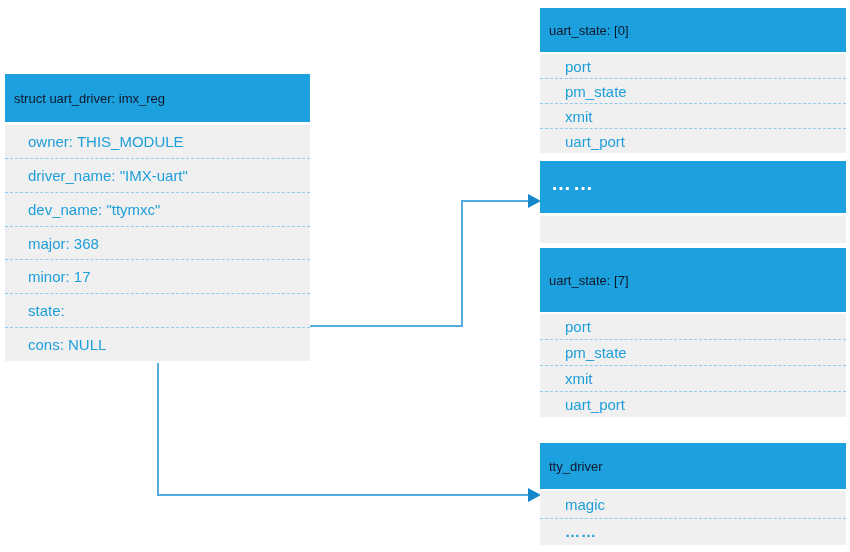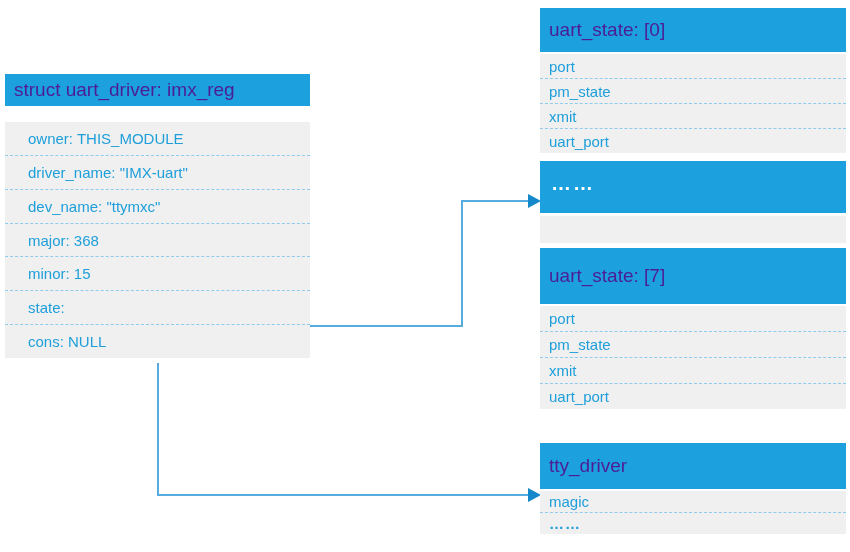--- a/index.html
+++ b/index.html
@@ -23,22 +23,22 @@
     position: absolute;
     left: 0; top: 0;
     width: 850px; height: 552px;
     pointer-events: none;
   }
   .aline { fill: none; stroke: var(--arrow_line); stroke-width: 2; }
   .ahead { fill: var(--arrow_head); stroke: none; }
   .box { position: absolute; }
   .box-header {
     background: var(--header_blue);
-    color: #4c1d95;
-    font-size: 19px;
+    color: #0f172a;
+    font-size: 13px;
     display: flex;
     align-items: center;
     padding-left: 9px;
     box-sizing: border-box;
   }
   .box-body {
     background: var(--body_gray);
     display: flex;
     flex-direction: column;
     box-sizing: border-box;
@@ -47,21 +47,21 @@
     flex: 1;
     display: flex;
     align-items: center;
     color: var(--text_blue);
     font-size: 15px;
     border-bottom: 1px dashed var(--separator);
     box-sizing: border-box;
   }
   .row:last-child { border-bottom: none; }
   .driver-rows .row { padding-left: 23px; }
-  .state-rows .row, .tty-rows .row { padding-left: 9px; }
+  .state-rows .row, .tty-rows .row { padding-left: 25px; }
   .dots-bar {
     background: var(--header_blue);
     color: #ffffff;
     font-size: 20px;
     font-weight: 800;
     letter-spacing: 2px;
     display: flex;
     align-items: center;
     padding-left: 11px;
     box-sizing: border-box;
@@ -80,27 +80,27 @@
       <polyline class="aline" points="310,326 462,326 462,201 529,201"></polyline>
       <polygon class="ahead" points="528,194 528,208 541,201"></polygon>
     </g>
     <g>
       <polyline class="aline" points="158,363 158,495 529,495"></polyline>
       <polygon class="ahead" points="528,488 528,502 541,495"></polygon>
     </g>
   </svg>
 
   <div class="box" style="left:5px; top:74px; width:305px;">
-    <div class="box-header" style="height:32px;text-align:center;">struct uart_driver:  imx_reg</div>
-    <div class="box-body driver-rows" style="height:236px; margin-top:16px;">
+    <div class="box-header" style="height:48px;text-align:center;">struct uart_driver:  imx_reg</div>
+    <div class="box-body driver-rows" style="height:236px; margin-top:3px;">
       <div class="row">owner:  THIS_MODULE</div>
       <div class="row">driver_name:  "IMX-uart"</div>
       <div class="row">dev_name:  "ttymxc"</div>
       <div class="row">major:  368</div>
-      <div class="row">minor:  15</div>
+      <div class="row">minor:  17</div>
       <div class="row">state:</div>
       <div class="row">cons:  NULL</div>
     </div>
   </div>
 
   <div class="box" style="left:540px; top:8px; width:306px;">
     <div class="box-header" style="height:44px;">uart_state:  [0]</div>
     <div class="box-body state-rows" style="height:99px; margin-top:2px;">
       <div class="row">port</div>
       <div class="row">pm_state</div>
@@ -110,30 +110,30 @@
   </div>
 
   <div class="box" style="left:540px; top:161px; width:306px;">
     <div class="dots-bar" style="height:52px;">
       <span>……</span>
     </div>
     <div class="gray-stub" style="height:27px; margin-top:3px;"></div>
   </div>
 
   <div class="box" style="left:540px; top:248px; width:306px;">
-    <div class="box-header" style="height:56px;text-align:right;">uart_state:  [7]</div>
+    <div class="box-header" style="height:64px;text-align:right;">uart_state:  [7]</div>
     <div class="box-body state-rows" style="height:103px; margin-top:2px;">
       <div class="row">port</div>
       <div class="row">pm_state</div>
       <div class="row">xmit</div>
       <div class="row">uart_port</div>
     </div>
   </div>
 
   <div class="box" style="left:540px; top:443px; width:306px;">
     <div class="box-header" style="height:46px;">tty_driver</div>
-    <div class="box-body tty-rows" style="height:43px; margin-top:2px;">
+    <div class="box-body tty-rows" style="height:54px; margin-top:2px;">
       <div class="row">magic</div>
       <div class="row row-dots">……</div>
     </div>
   </div>
 
 </div>
 
 </body></html>

